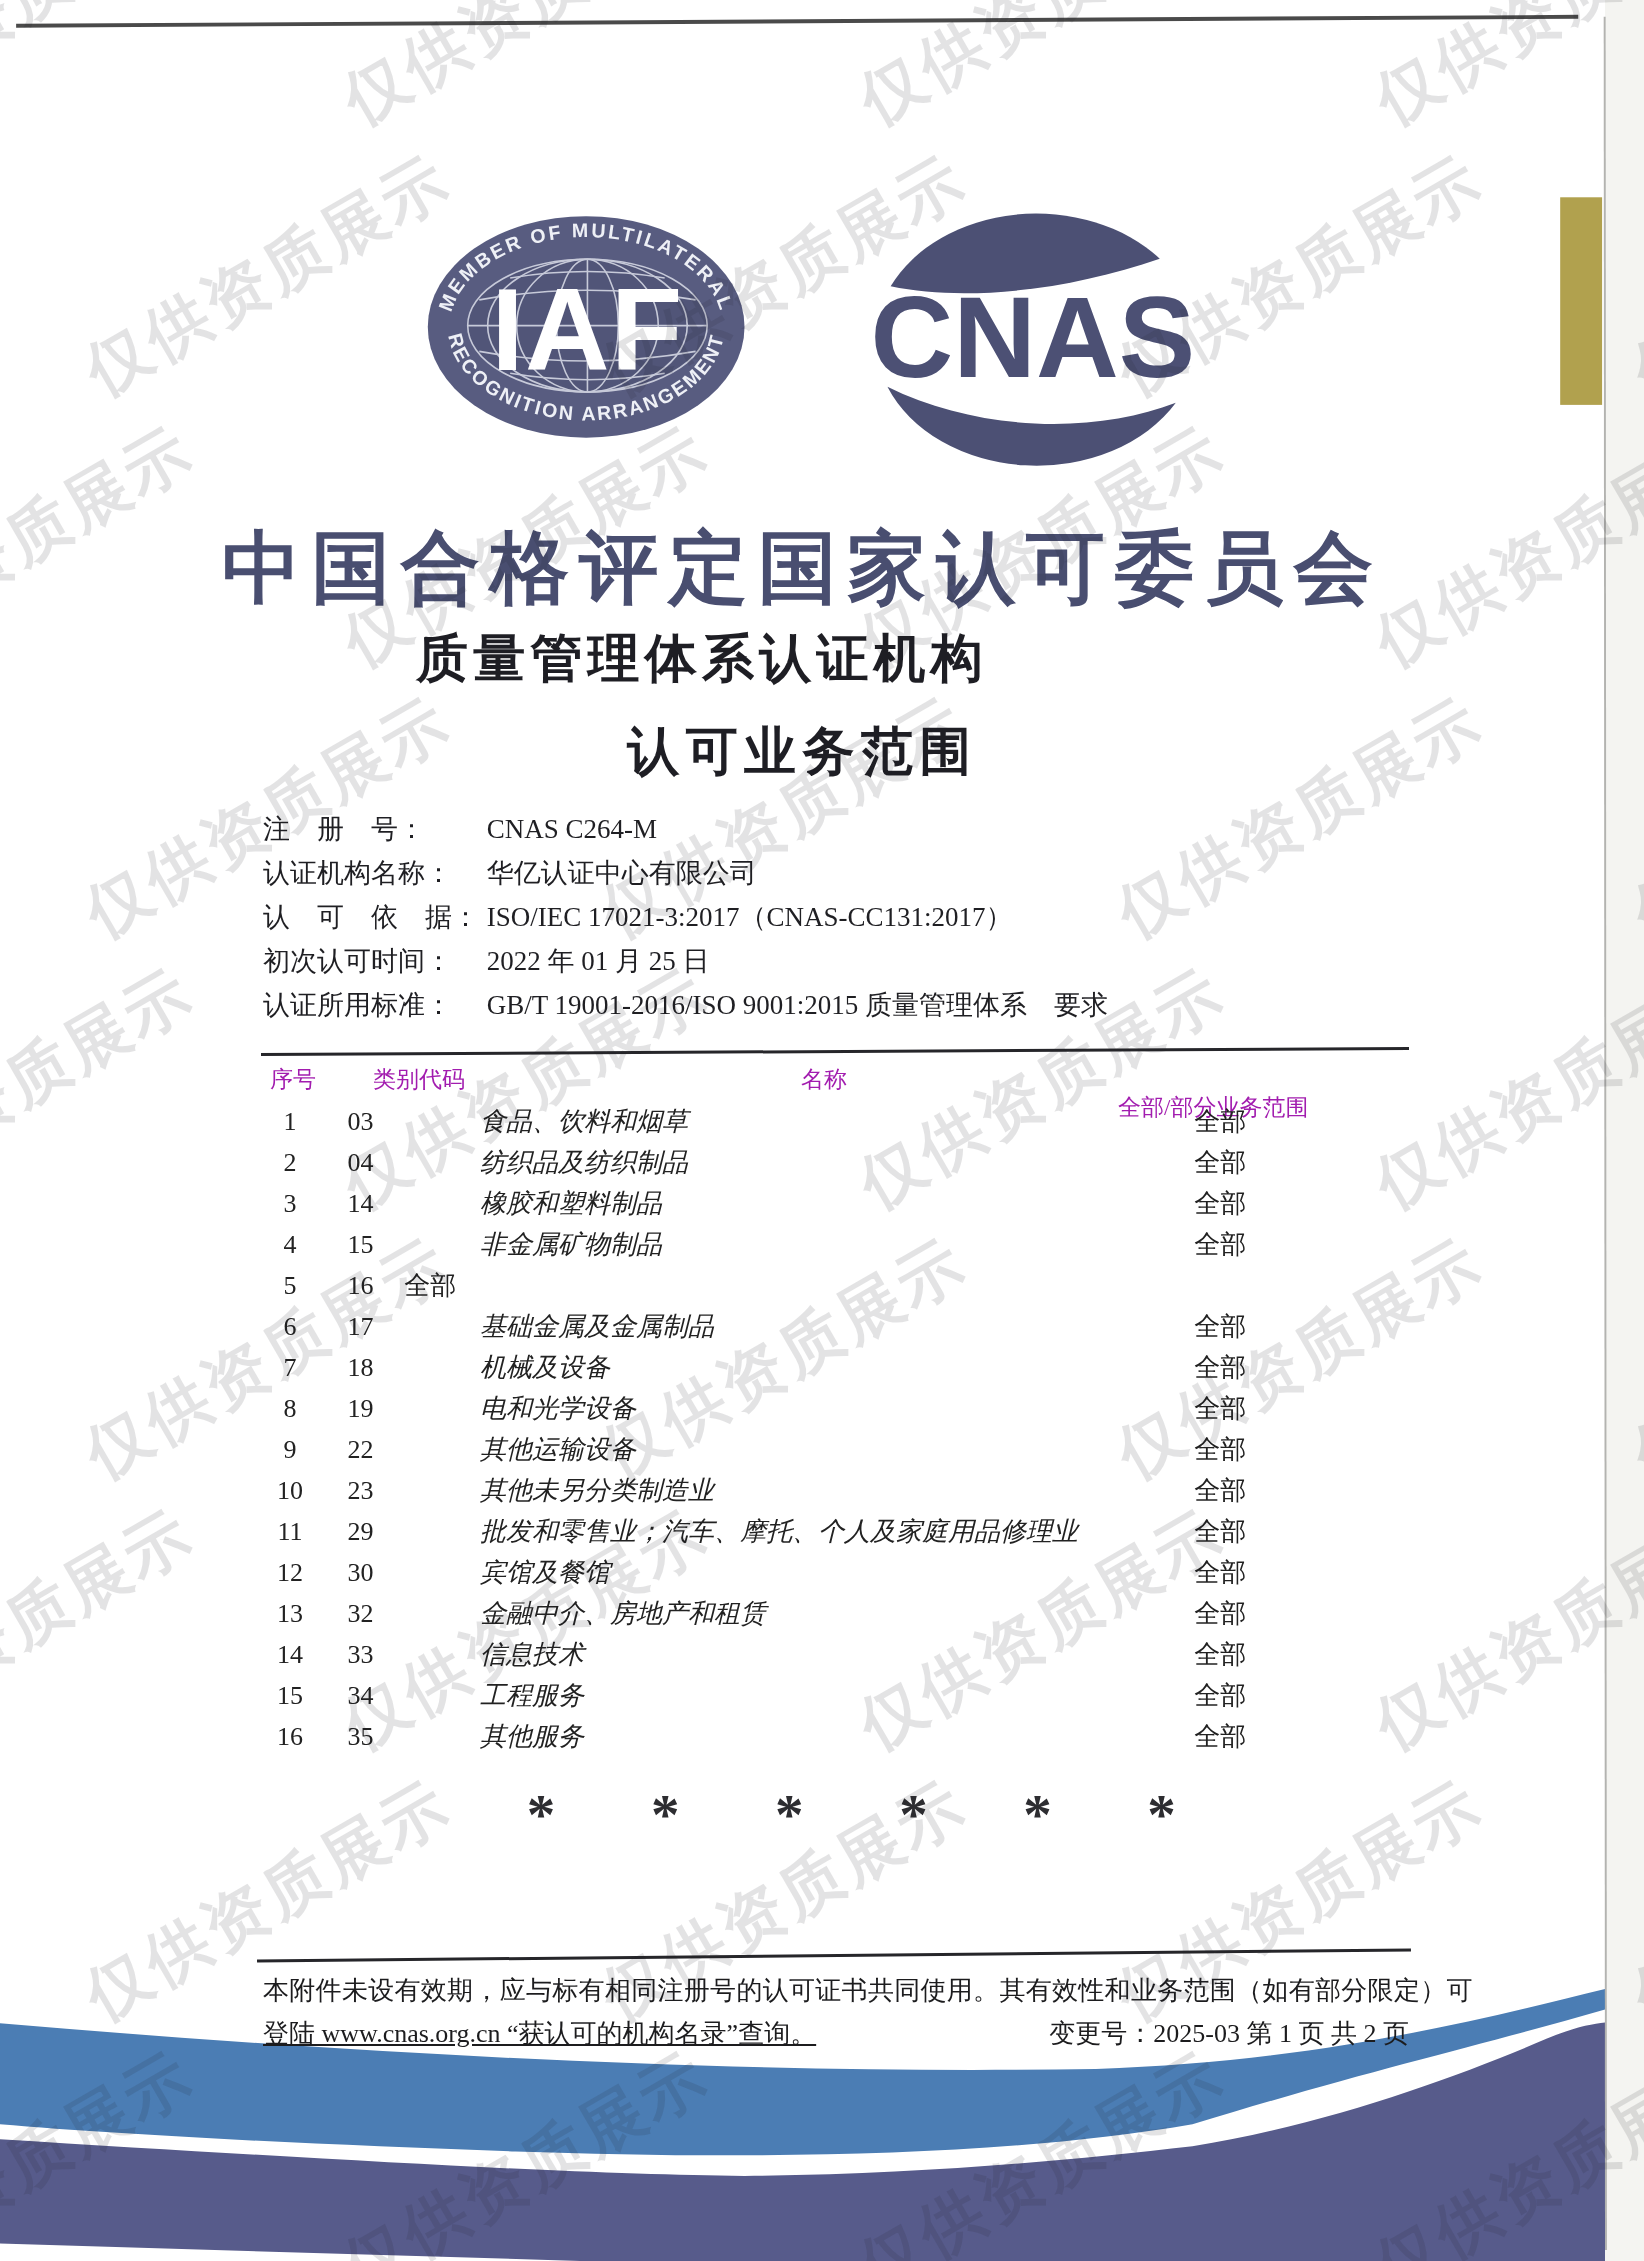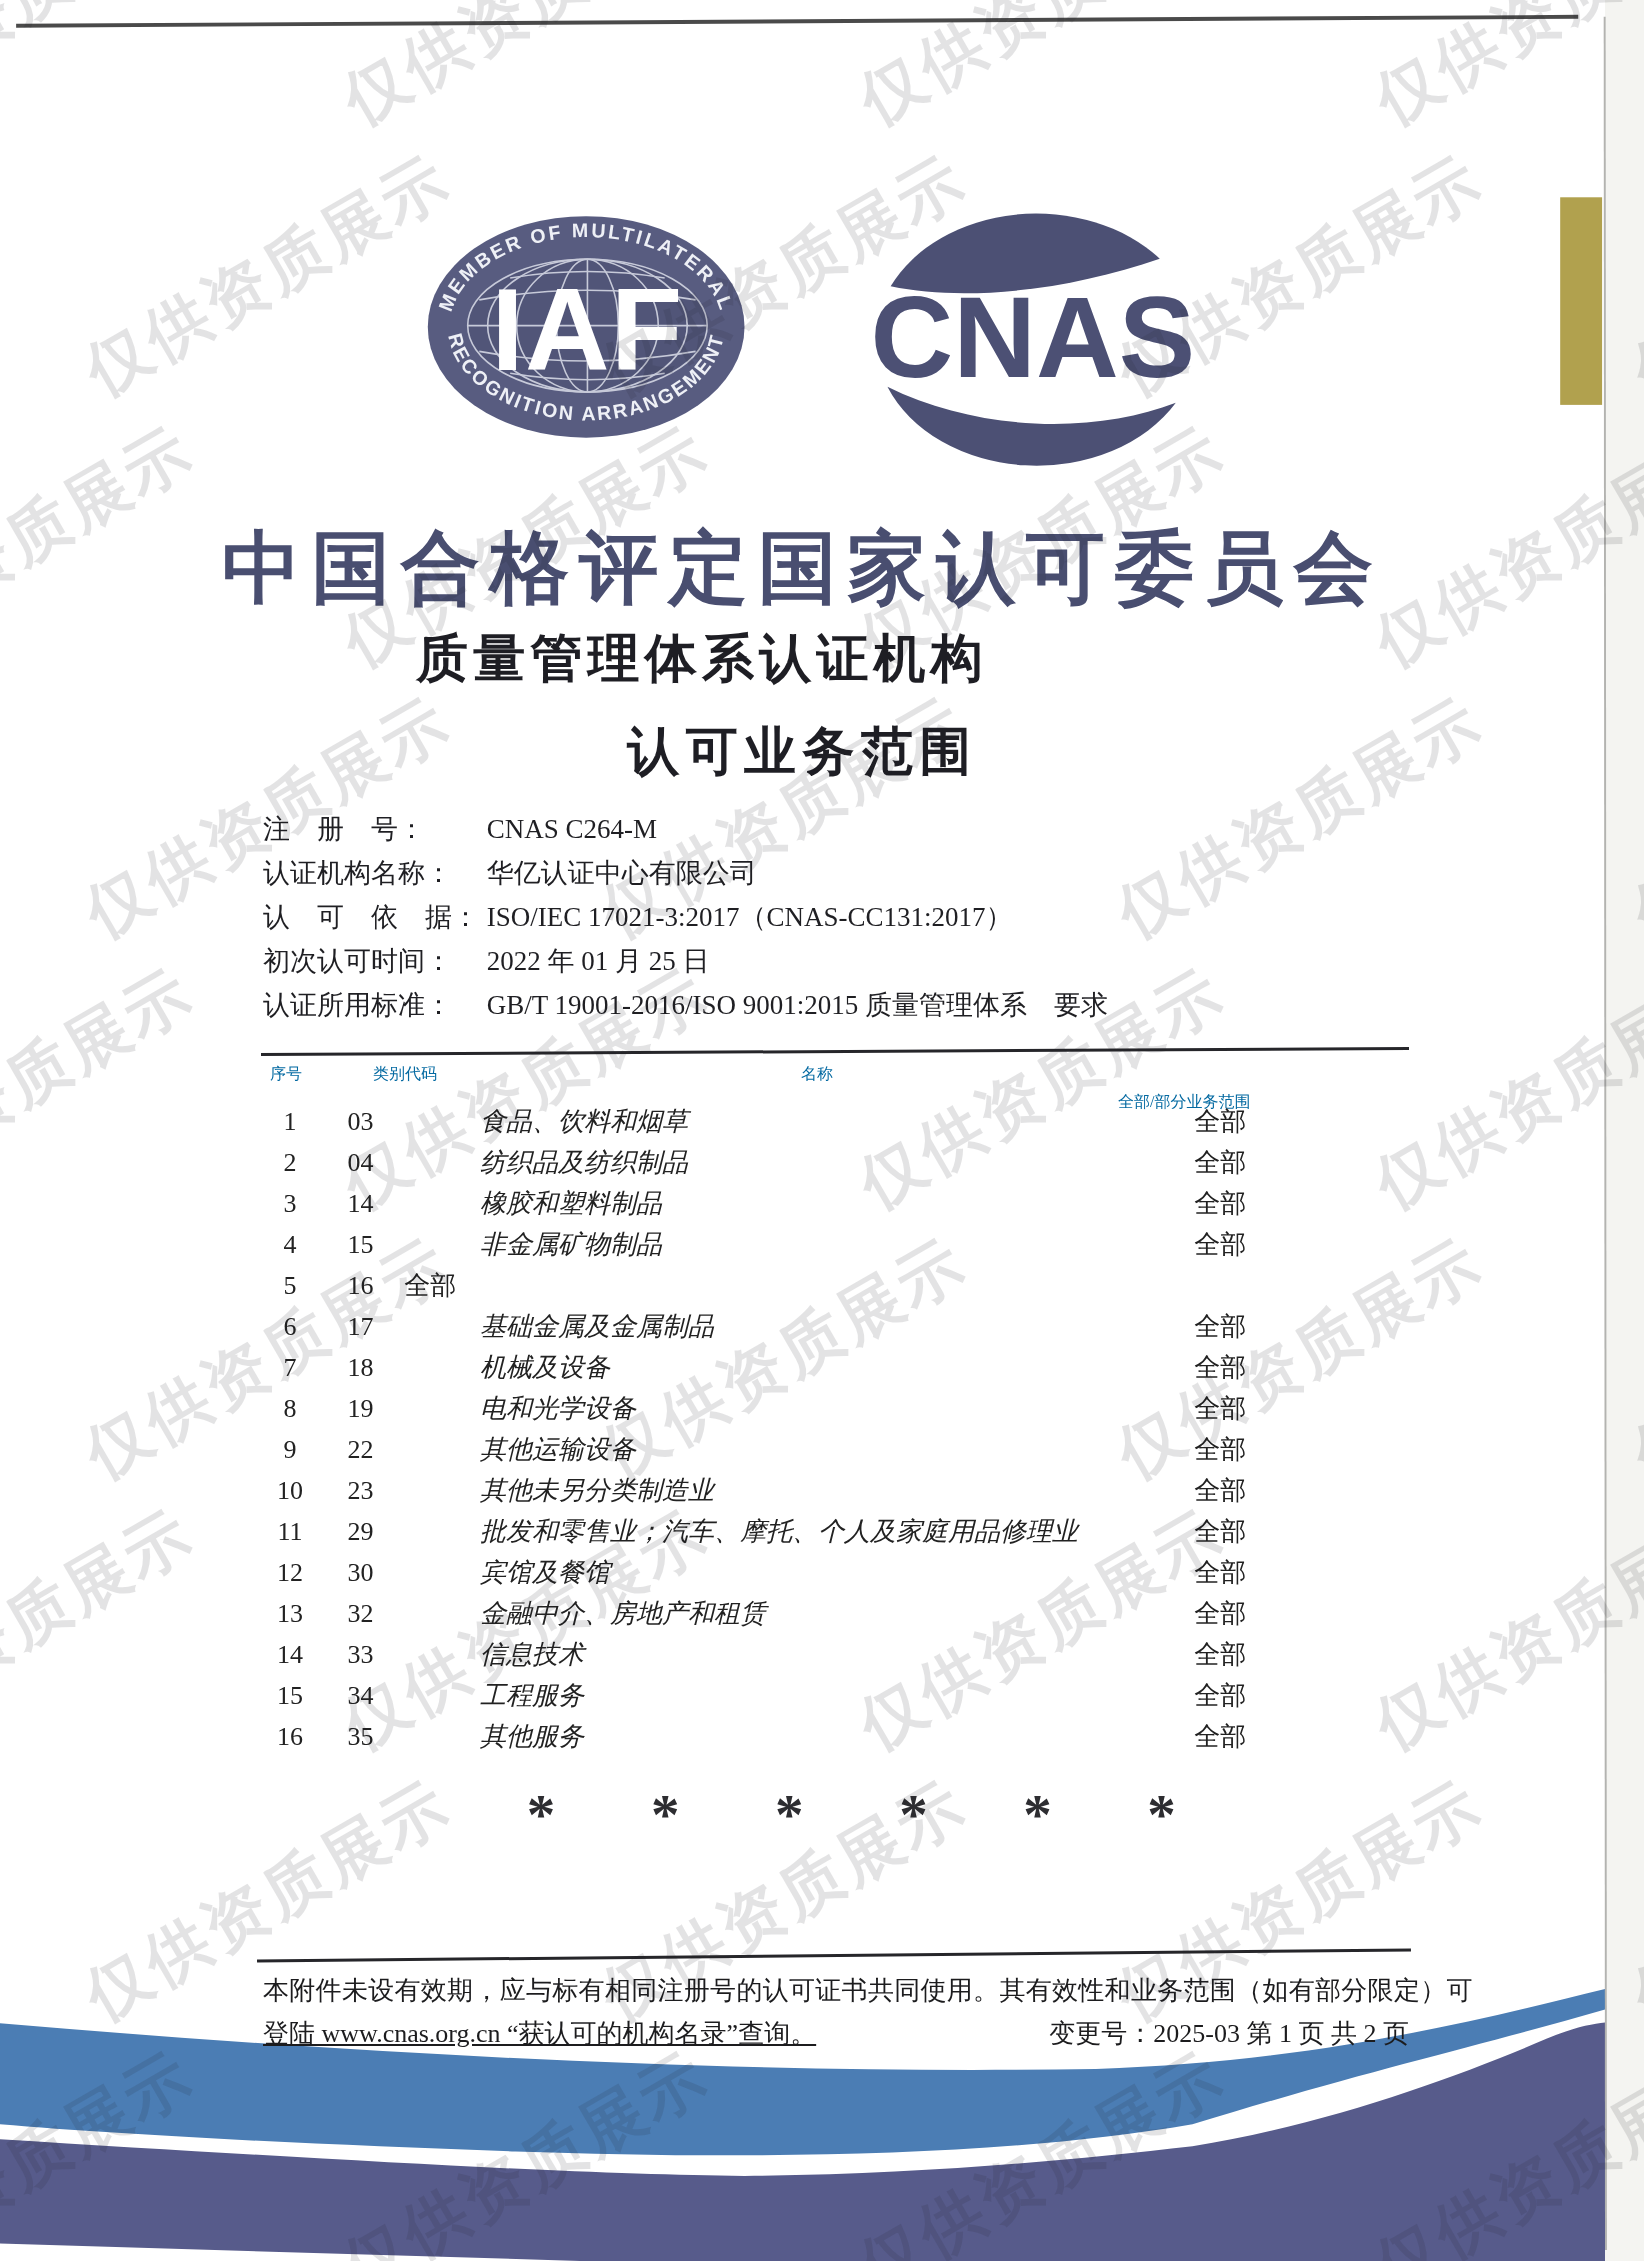--- a/index.html
+++ b/index.html
@@ -25,21 +25,21 @@
   .info{left:263px;top:807px;width:1225px;font-size:27px;}
   .info-row{height:44px;line-height:44px;white-space:nowrap;}
   .info-label{display:inline-block;width:217px;}
   .info-value{display:inline-block;}
 
   .rule{position:absolute;background:#26262a;}
   #rule-top{left:261px;top:1050px;width:1148px;height:2.6px;transform:rotate(-0.3deg);}
   #rule-bottom{left:257px;top:1954px;width:1154px;height:3.2px;transform:rotate(-0.55deg);}
 
   
-  .th{position:absolute;font-size:16px;color:#0369a1;white-space:nowrap;}
+  .th{position:absolute;font-size:23px;color:#a21caf;white-space:nowrap;}
   .t-rows{position:absolute;left:258px;top:1101px;width:1161px;}
   .t-row{display:grid;grid-template-columns:64px 77px 790px 229px;height:41px;
          align-items:center;font-size:26px;color:#222;}
   .c-seq{text-align:center;}
   .c-code{text-align:center;}
   .c-name{padding-left:81px;white-space:nowrap;font-style:italic;}
   .c-scope{padding-left:5.2px;}
 
   .asterisks{left:110px;top:1777px;width:1502px;text-align:center;font-size:57px;
     letter-spacing:19.3px;white-space:pre;color:#2d2d31;font-weight:bold;}

